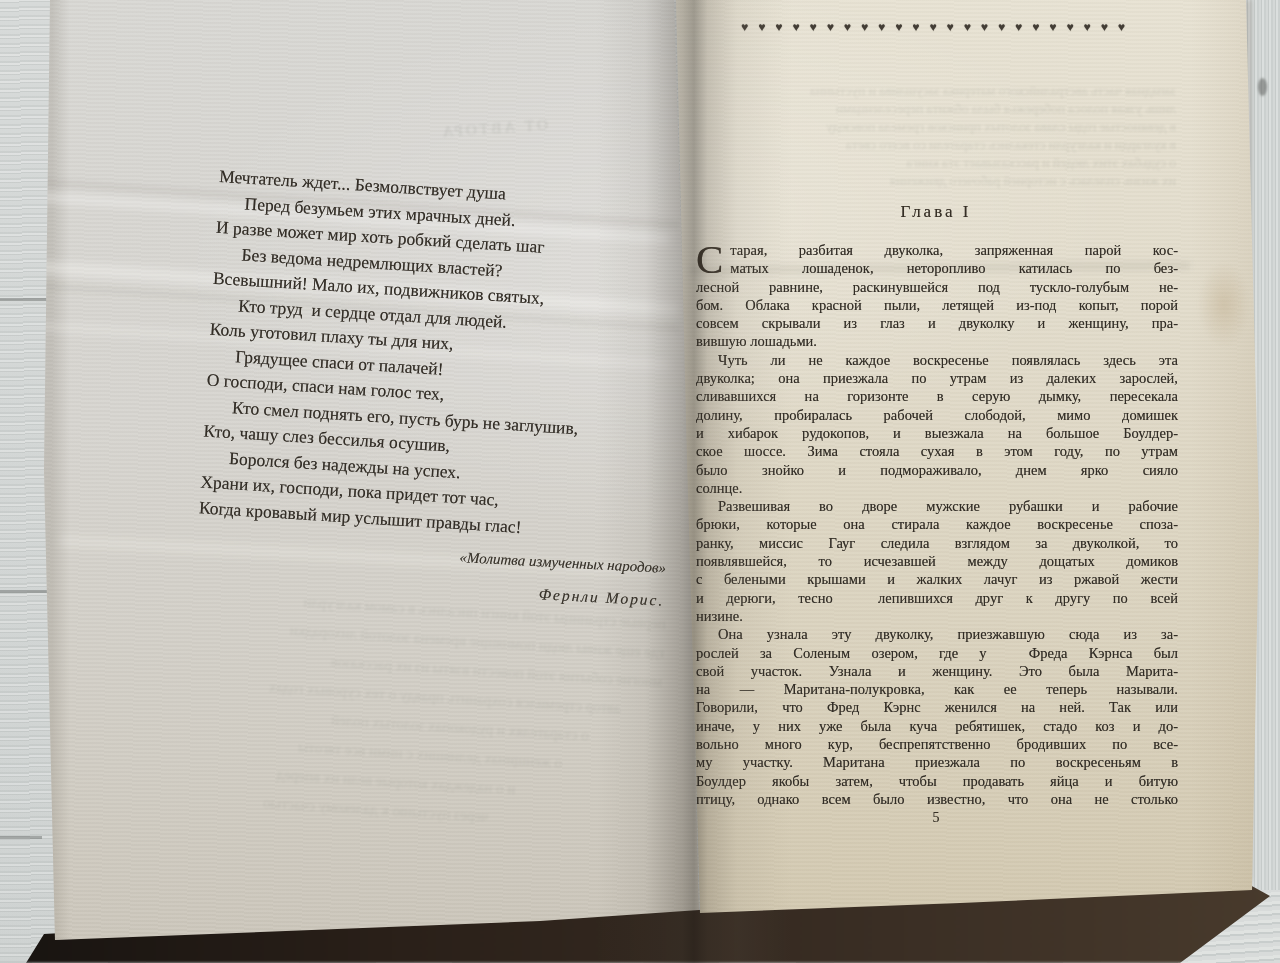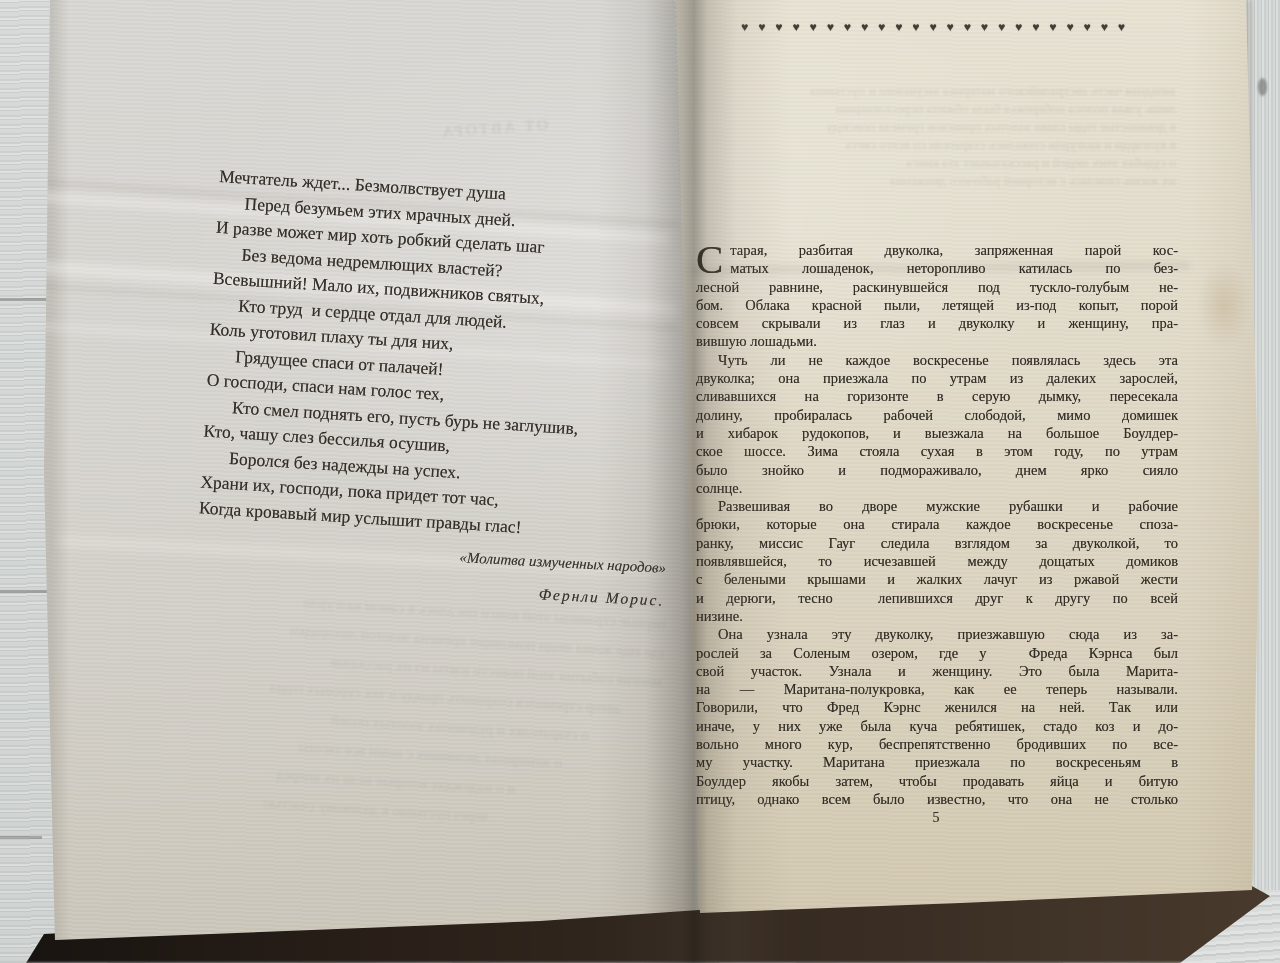--- a/index.html
+++ b/index.html
@@ -176,20 +176,21 @@
 
     <div class="ghost" id="ghost-right">
         <div class="gl">западная часть австралийского материка засушлива и пустынна</div>
         <div class="gl">лишь узкая полоса побережья была обжита переселенцами</div>
         <div class="gl">в девяностые годы слава золотых приисков гремела повсюду</div>
         <div class="gl">в кулгарди и калгурли стекались старатели со всего света</div>
         <div class="gl">о судьбах этих людей и рассказывает эта книга</div>
         <div class="gl">их жизнь сплелась с историей рабочего движения</div>
       </div>
 
+    <div id="chapter-heading">Глава I</div>
 
     <div id="body-text">
         <div class="para">
           <span class="dropcap">С</span>
           <div class="tline">тарая, разбитая двуколка, запряженная парой кос-</div>
           <div class="tline">матых лошаденок, неторопливо катилась по без-</div>
           <div class="tline">лесной равнине, раскинувшейся под тускло-голубым не-</div>
           <div class="tline">бом. Облака красной пыли, летящей из-под копыт, порой</div>
           <div class="tline">совсем скрывали из глаз и двуколку и женщину, пра-</div>
           <div class="tline end">вившую лошадьми.</div>

